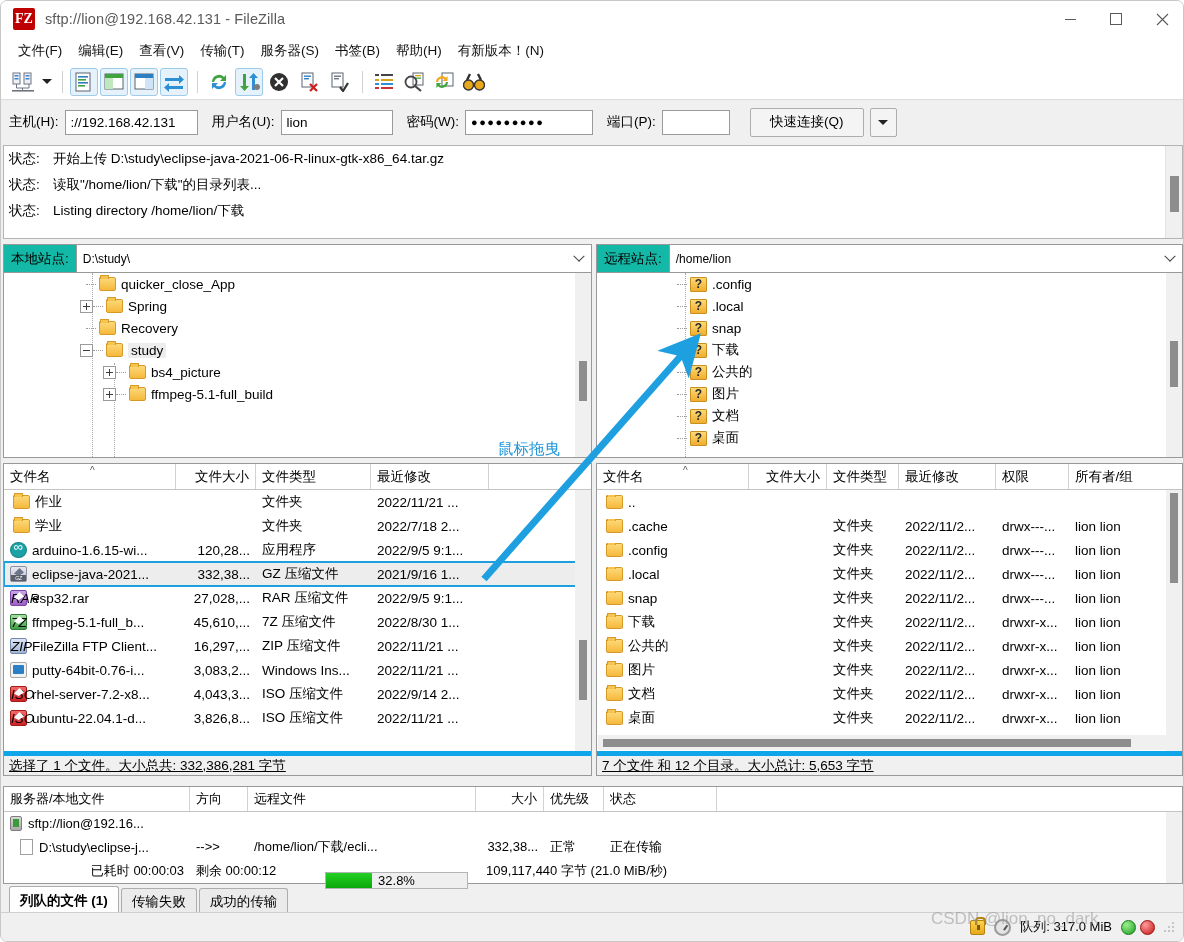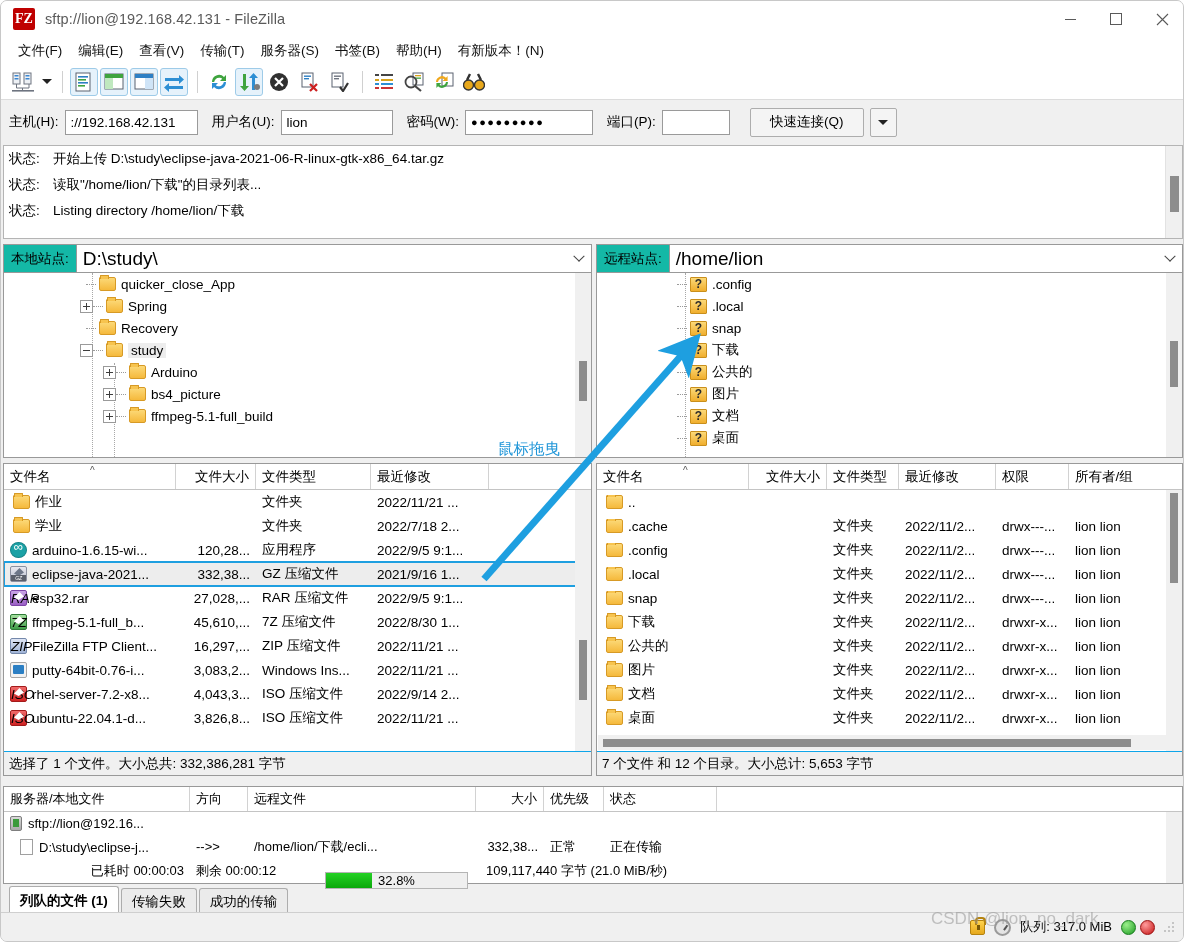--- a/index.html
+++ b/index.html
@@ -113,21 +113,21 @@
   }
   .pane-remote-tree {
     position: absolute; left: 595px; top: 243px; width: 587px; height: 214px;
     background: #fff; border: 1px solid #999;
   }
   .site-row { display: flex; height: 28px; align-items: stretch; border-bottom: 1px solid #999; background: #fff; }
   .site-label {
     display: flex; align-items: center; padding: 0 7px; font-size: 13.5px;
     background: #14b8a6; border-right: 1px solid #999; white-space: nowrap;
   }
-  .site-path { display: flex; align-items: center; padding: 0 6px; flex: 1; font-size: 19px; }
+  .site-path { display: flex; align-items: center; padding: 0 6px; flex: 1; font-size: 12px; }
   .site-chev { width: 24px; display: flex; align-items: center; justify-content: center; }
   .chev { width: 8px; height: 8px; border-right: 1.6px solid #444; border-bottom: 1.6px solid #444; transform: rotate(45deg) translate(-2px,-2px); }
   .tree-body { position: relative; height: 184px; overflow: hidden; background: #fff; }
   .tree-item { display: flex; align-items: center; height: 22px; padding-left: 0; font-size: 13.5px; white-space: nowrap; }
   .tw { width: 13px; height: 13px; border: 1px solid #9a9a9a; background: #fff; position: relative; flex: none; }
   .tw::before { content: ""; position: absolute; left: 2px; top: 5px; width: 7px; height: 1px; background: #3d3d3d; }
   .tw.plus::after { content: ""; position: absolute; left: 5px; top: 2px; width: 1px; height: 7px; background: #3d3d3d; }
   .dots { width: 10px; height: 1px; border-top: 1px dotted #9a9a9a; flex: none; }
   .vdots { position: absolute; top: 0; bottom: 0; width: 0; border-left: 1px dotted #a8a8a8; }
   .folder-ico {
@@ -161,22 +161,22 @@
   .sortcaret { position: absolute; left: 86px; top: 1px; font-size: 10px; color: #555; }
   .lbody { position: relative; height: 262px; overflow: hidden; }
   .lrow { display: flex; height: 24px; align-items: center; font-size: 13.5px; white-space: nowrap; }
   .lrow .c { padding: 0 6px; overflow: hidden; display: flex; align-items: center; }
   .lrow .c.num { justify-content: flex-end; }
   .lrow.selected {
     background: #ededed; outline: 2px solid #1e9fe0; outline-offset: -1px;
   }
   .lstatus {
     position: absolute; left: 0; bottom: 0; width: 100%; height: 24px;
-    border-top: 1px solid #0ea5e9; background: #f0f0f0;
-    display: flex; align-items: center; padding-left: 5px; font-size: 13.5px; white-space: nowrap;
+    border-top: 5px solid #0ea5e9; background: #f0f0f0;
+    display: flex; align-items: center; padding-left: 5px; font-size: 13.5px; white-space: nowrap; text-decoration: underline;
   }
   .hscroll { position: absolute; left: 1px; bottom: 25px; height: 15px; background: #f0f0f0; }
   .hthumb { position: absolute; left: 5px; top: 4px; height: 8px; background: #8d8d8d; }
   .vscroll-list { position: absolute; right: 0; top: 26px; width: 16px; bottom: 25px; background: #f0f0f0; }
 
   
   .ico { width: 17px; height: 16px; flex: none; margin-right: 5px; position: relative; }
   .ico-ard { border-radius: 50%; background: #1ba2a6; border: 1px solid #148488; }
   .ico-ard::before { content: "∞"; position: absolute; left: 0; right: 0; top: -4px; text-align: center; color: #fff; font-size: 13px; }
   .ico-arch { background: linear-gradient(#e8e8ef,#b9bfcf); border: 1px solid #8b90a0; border-radius: 2px; }
@@ -463,26 +463,20 @@
       <div class="tree-item" style="padding-left:76px">
         <span class="tw"></span>
         <span class="dots"></span>
         <span class="folder-ico"></span>
         <span class="tree-sel">study</span>
       </div>
       <div class="tree-item" style="padding-left:99px">
         <span class="tw plus"></span>
         <span class="dots"></span>
         <span class="folder-ico"></span>
-        <span>Arduino</span>
-      </div>
-      <div class="tree-item" style="padding-left:99px">
-        <span class="tw plus"></span>
-        <span class="dots"></span>
-        <span class="folder-ico"></span>
         <span>bs4_picture</span>
       </div>
       <div class="tree-item" style="padding-left:99px">
         <span class="tw plus"></span>
         <span class="dots"></span>
         <span class="folder-ico"></span>
         <span>ffmpeg-5.1-full_build</span>
       </div>
 
       <div class="tree-scroll">

